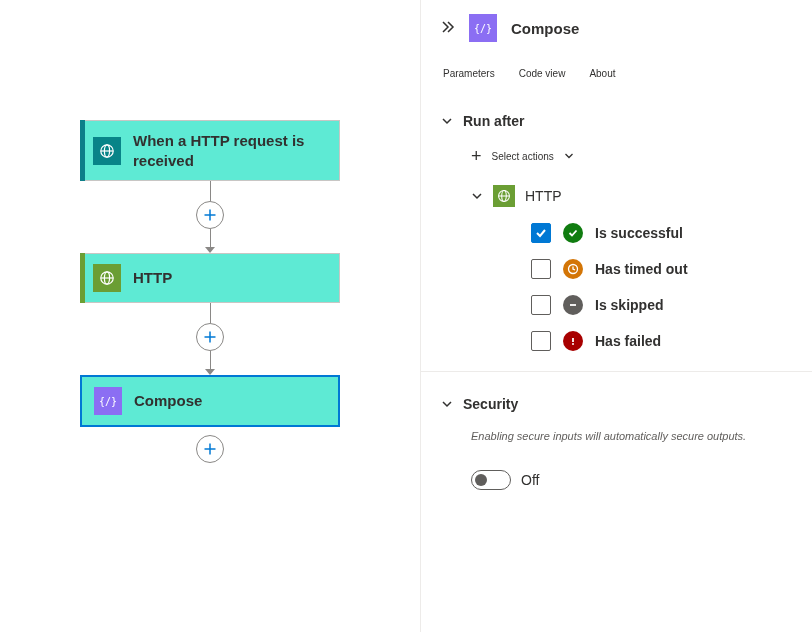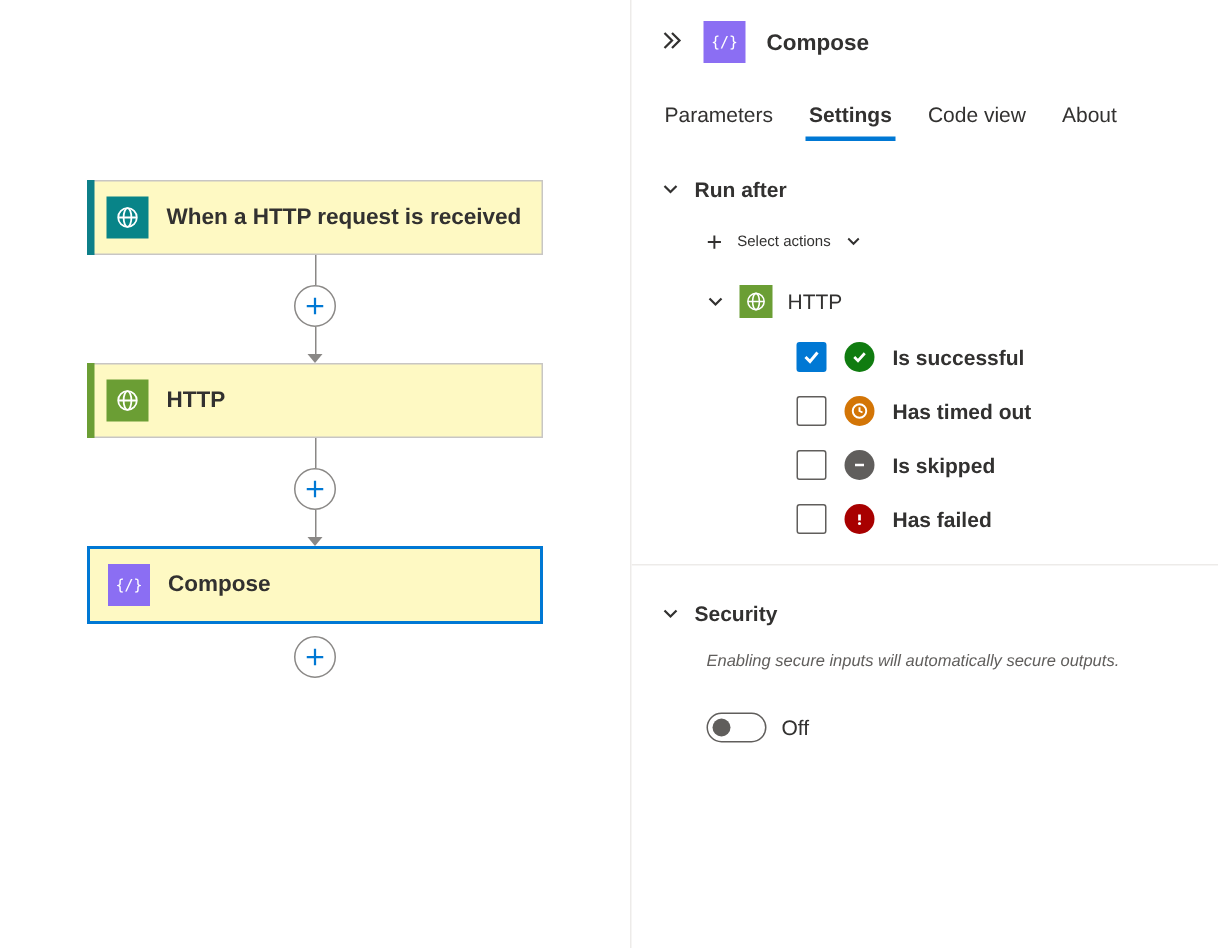--- a/index.html
+++ b/index.html
@@ -1,21 +1,21 @@
 <!DOCTYPE html>
 <html><head>
 <meta charset="utf-8">
 <style>
 * { box-sizing: border-box; margin: 0; padding: 0; }
 body { font-family: "Segoe UI", -apple-system, sans-serif; font-size: 14px; color: #323130; background: #fff; width: 812px; height: 632px; overflow: hidden; display: flex; }
 
 
 .canvas { flex: 1; padding: 20px 30px; position: relative; }
 .flow { display: flex; flex-direction: column; align-items: center; margin-top: 100px; }
-.node { width: 304px; border: 1px solid #c8c6c4; background: #fef9c3; display: flex; align-items: center; padding: 10px 12px; position: relative; gap: 12px; }
+.node { width: 260px; border: 1px solid #c8c6c4; background: #5eead4; display: flex; align-items: center; padding: 10px 12px; position: relative; gap: 12px; }
 .node.selected { border: 2px solid #0078d4; }
 .node-accent { position: absolute; left: -1px; top: -1px; bottom: -1px; width: 5px; }
 .node-accent.teal { background: #0d7f89; }
 .node-accent.green { background: #6b9e34; }
 .node-icon { width: 28px; height: 28px; display: flex; align-items: center; justify-content: center; flex-shrink: 0; }
 .node-icon.teal { background: #088488; }
 .node-icon.green { background: #6b9e34; }
 .node-icon.purple { background: #8b6ef3; }
 .node-icon svg { fill: #fff; }
 .node-label { font-weight: 600; font-size: 15px; line-height: 1.3; }
@@ -28,21 +28,21 @@
 .add-btn.last { margin-top: 8px; }
 
 
 .panel { width: 392px; border-left: 1px solid #edebe9; background: #fff; display: flex; flex-direction: column; }
 .panel-header { display: flex; align-items: center; gap: 14px; padding: 14px 20px 16px 20px; }
 .collapse-btn { cursor: pointer; }
 .panel-icon { width: 28px; height: 28px; background: #8b6ef3; display: flex; align-items: center; justify-content: center; }
 .panel-title { font-weight: 600; font-size: 15px; }
 
 .tabs { display: flex; gap: 20px; padding: 0 20px; border-bottom: none; }
-.tab { padding: 10px 2px; cursor: pointer; font-size: 14px; color: #323130; position: relative; }
+.tab { padding: 10px 2px; cursor: pointer; font-size: 10px; color: #323130; position: relative; }
 .tab.active { font-weight: 600; }
 .tab.active::after { content: ""; position: absolute; bottom: 0; left: 0; right: 0; height: 3px; background: #0078d4; }
 
 .panel-body { padding: 20px; overflow-y: auto; }
 
 .section { margin-bottom: 20px; }
 .section-header { display: flex; align-items: center; gap: 10px; cursor: pointer; padding: 4px 0; }
 .section-title { font-size: 14px; color: #323130; font-weight: bold; }
 .chevron { transition: transform .15s; }
 
@@ -162,21 +162,20 @@
     <div class="panel-icon">
       <svg width="16" height="16" viewBox="0 0 16 16">
           <text x="8" y="11.5" font-size="10" text-anchor="middle" fill="#fff" font-family="monospace">{/}</text>
         </svg>
     </div>
     <div class="panel-title">Compose</div>
   </div>
 
   <div class="tabs">
     <div class="tab">Parameters</div>
-    <div class="tab active">Settings</div>
     <div class="tab">Code view</div>
     <div class="tab">About</div>
   </div>
 
   <div class="panel-body">
 
     <div class="section">
       <div class="section-header">
         <svg class="chevron" width="12" height="12" viewBox="0 0 12 12">
             <path d="M2 4 L6 8 L10 4" fill="none" stroke="#323130" stroke-width="1.5"></path>

